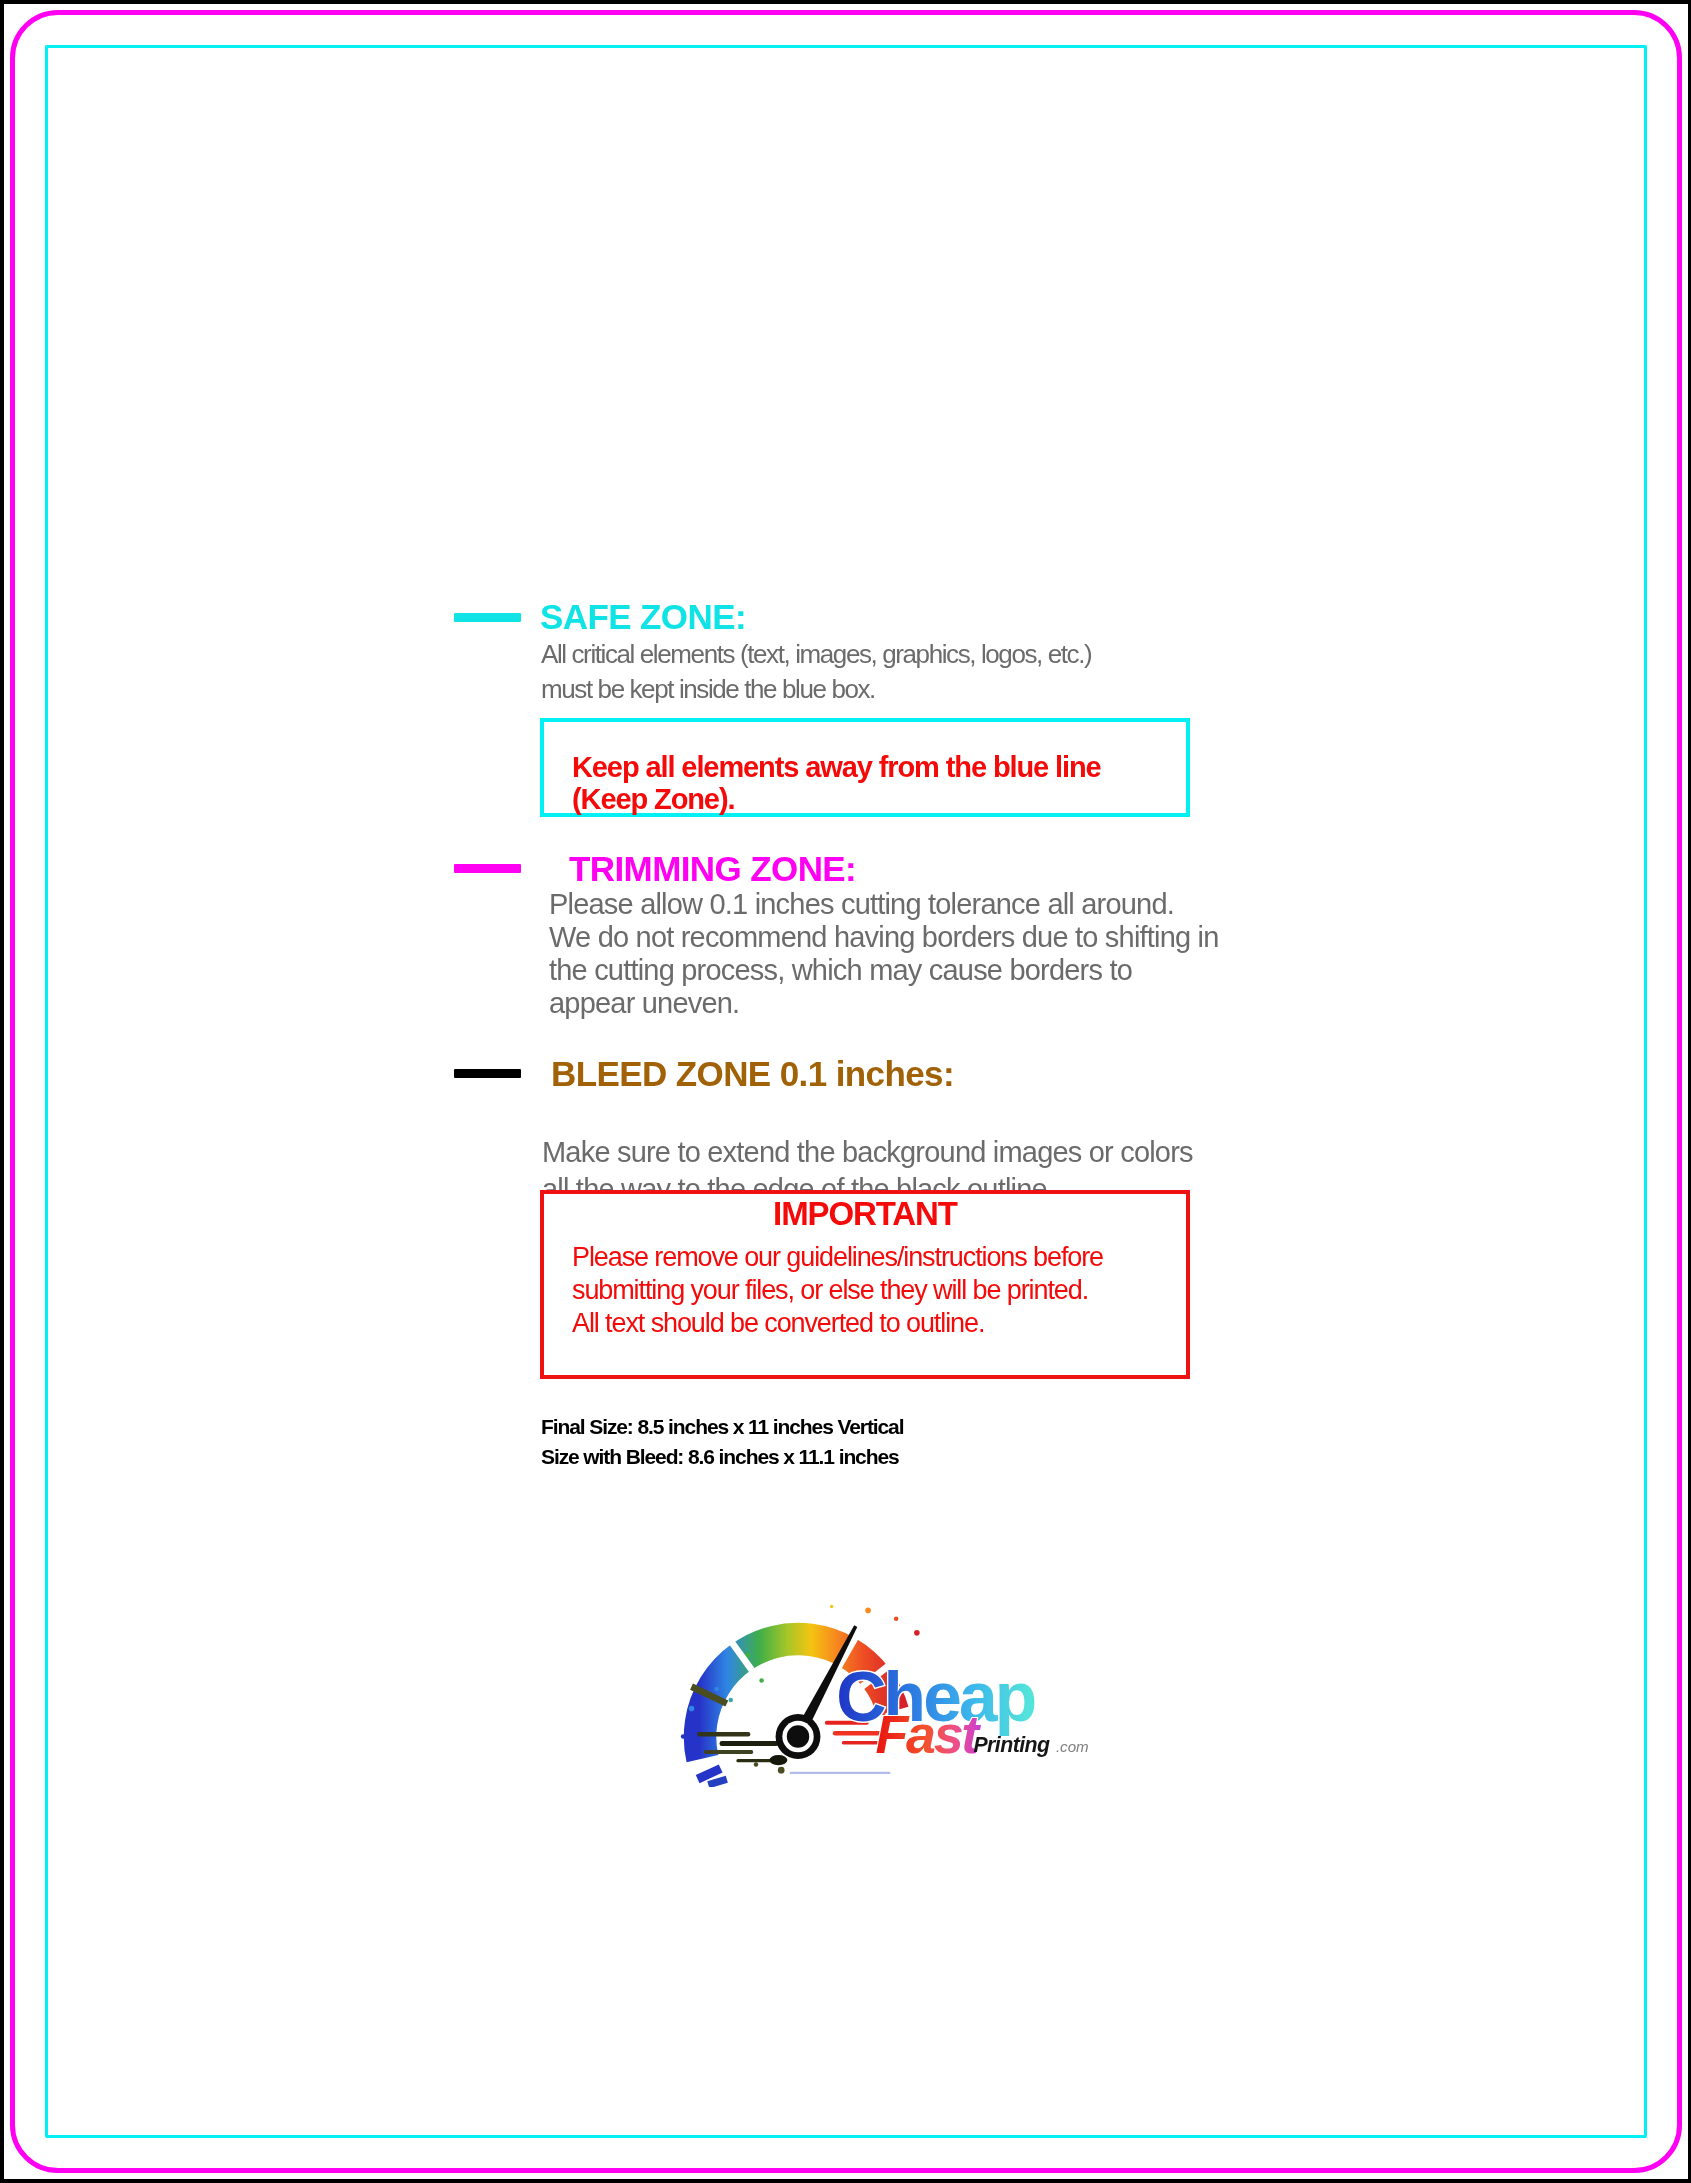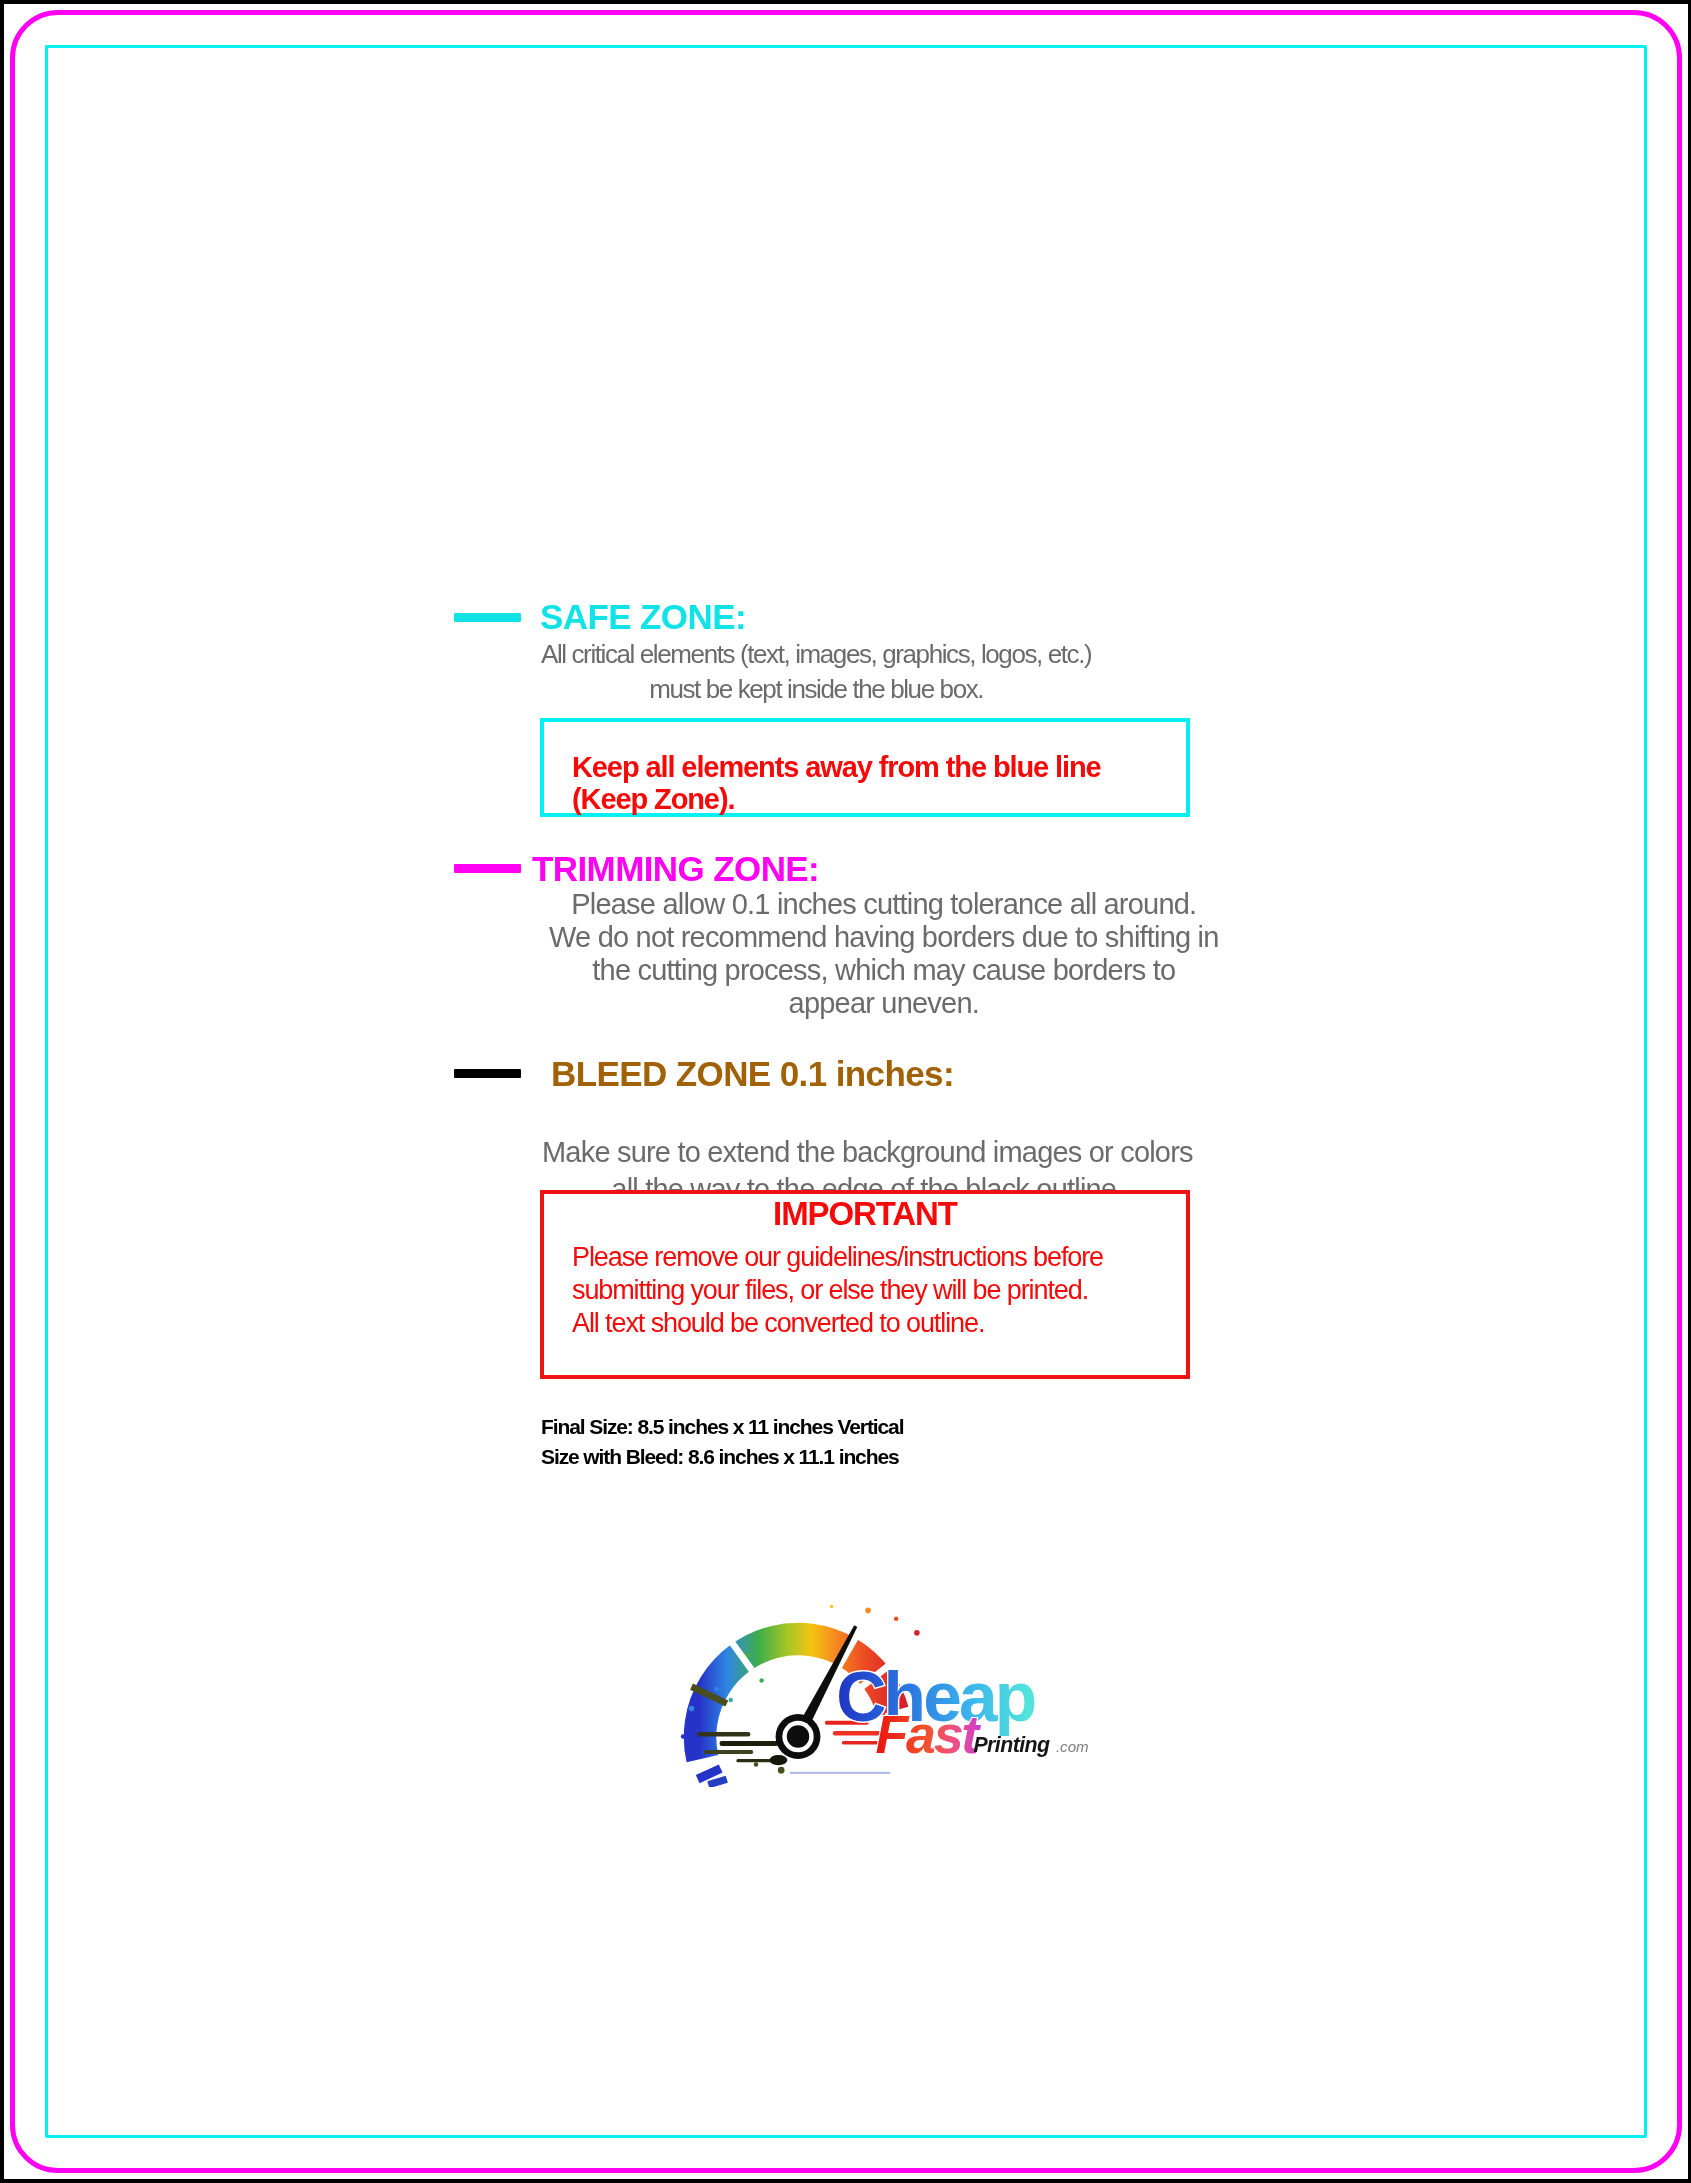--- a/index.html
+++ b/index.html
@@ -32,24 +32,24 @@
   }
   .dash-cyan{top:613px;background:#0fe3e6;}
   .dash-magenta{top:864px;background:#ff00f2;}
   .dash-black{top:1069px;background:#000000;}
   .zone-heading{
     position:absolute;
     font-weight:bold;font-size:35px;line-height:36px;letter-spacing:-0.6px;
     white-space:nowrap;
   }
   .h-safe{left:540px;top:599px;color:#0fe3e6;}
-  .h-trim{left:532px;top:851px;color:#ff00f2;}
+  .h-trim{left:569px;top:851px;color:#ff00f2;}
   .h-bleed{left:527px;top:1056px;color:#a16207;margin-left:24px;}
   .gray-para{
-    position:absolute;color:#6b6b6b;white-space:nowrap;text-align:center;
+    position:absolute;color:#6b6b6b;white-space:nowrap;
   }
   .p-safe{left:541px;top:637px;font-size:26px;line-height:35px;letter-spacing:-1.4px;}
   .p-trim{left:549px;top:888px;font-size:29px;line-height:33px;letter-spacing:-0.8px;}
   .p-bleed{left:542px;top:1094px;font-size:29px;line-height:37px;letter-spacing:-0.8px;margin-top:40px;}
   .cyan-box{
     position:absolute;left:540px;top:718px;width:650px;height:99px;
     border:4.5px solid #00f0f4;box-sizing:border-box;background:#ffffff;
   }
   .callout-text{
     position:absolute;left:572px;top:727px;

